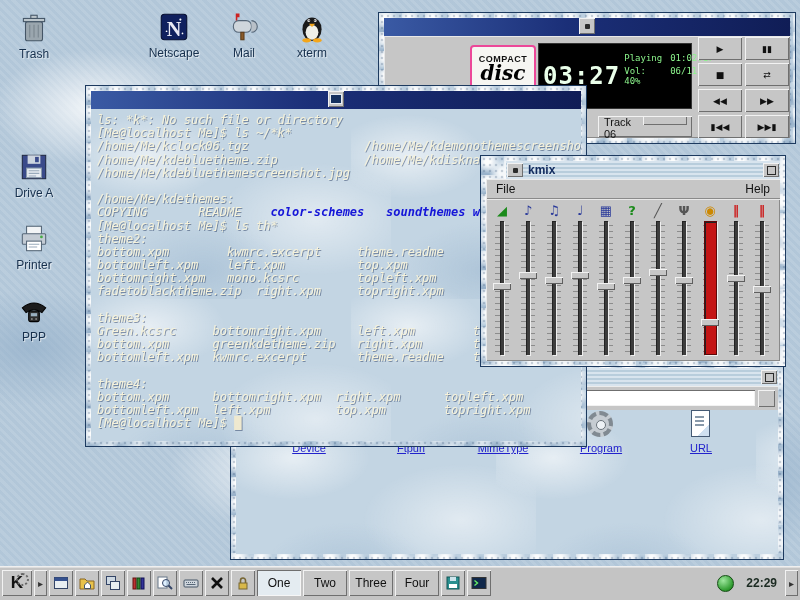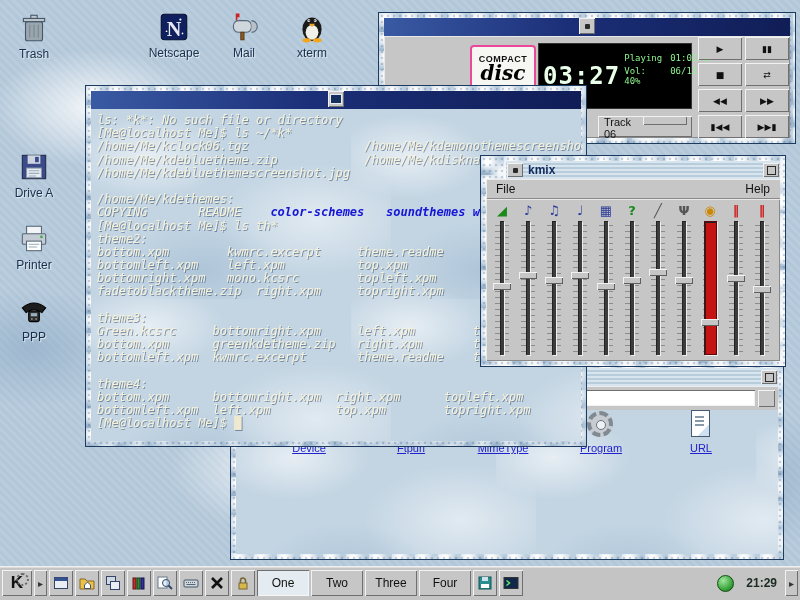--- a/index.html
+++ b/index.html
@@ -96,21 +96,21 @@
   .dicon{position:absolute;width:52px;display:flex;flex-direction:column;align-items:center;cursor:pointer;z-index:1;}
   .dicon-img{width:34px;height:34px;}
   .dicon-label{margin-top:2px;font-size:12px;color:#17304d;text-shadow:1px 1px 1px rgba(255,255,255,.7);white-space:nowrap;text-align:right;}
   
   #taskbar{position:absolute;left:0;bottom:0;width:800px;height:34px;background:#c4c4c4;z-index:10;
     box-shadow:inset 0 1px 0 #efefef, inset 0 2px 0 #dcdcdc;display:flex;align-items:center;padding:0 2px;box-sizing:border-box;gap:2px;}
   .tb-btn{width:24px;height:26px;flex:0 0 auto;display:flex;align-items:center;justify-content:center;cursor:pointer;}
   .tb-btn.kbtn{width:30px;position:relative;font-weight:bold;font-size:17px;color:#111;}
   .kbtn .gear{position:absolute;right:3px;top:3px;width:9px;height:9px;border-radius:50%;border:2px dotted #666;}
   .tb-btn.narrow{width:13px;font-size:10px;color:#333;}
-  .pager-btn{width:52px;height:26px;flex:0 0 auto;display:flex;align-items:center;justify-content:center;font-size:12px;color:#111;cursor:pointer;}
+  .pager-btn{width:44px;height:26px;flex:0 0 auto;display:flex;align-items:center;justify-content:center;font-size:12px;color:#111;cursor:pointer;}
   .pager-btn.active{background:#e4ecf1;box-shadow:inset 1px 1px 0 #6f6f6f, inset -1px -1px 0 #f6f6f6;}
   .tb-spring{flex:1;}
   .tb-clock{font-size:12px;font-weight:bold;color:#1c2b22;padding:0 6px;}
   .status-dot{width:15px;height:15px;border-radius:50%;background:radial-gradient(circle at 35% 30%,#9fe89f,#2f9b2f 70%,#16601a);border:1px solid #144d14;margin:0 4px;}
   svg{display:block;}
 </style>
 </head>
 <body>
 
 <div id="desktop">
@@ -469,17 +469,17 @@
         </svg>
     </div>
     <div class="tb-btn raised">
       <svg viewBox="0 0 16 16" width="16" height="16">
           <rect x="1" y="2.5" width="14" height="11" fill="#10284a" stroke="#333"></rect>
           <path d="M3.5 5.5 l3 2.5 -3 2.5" stroke="#66ee66" fill="none" stroke-width="1.4"></path>
         </svg>
     </div>
     <div class="tb-spring"></div>
     <div class="status-dot"></div>
-    <div class="tb-clock">21:29</div>
+    <div class="tb-clock">22:29</div>
     <div class="tb-btn narrow raised glyph">▸</div>
   </div>
 
 </div>
 
 </body></html>

